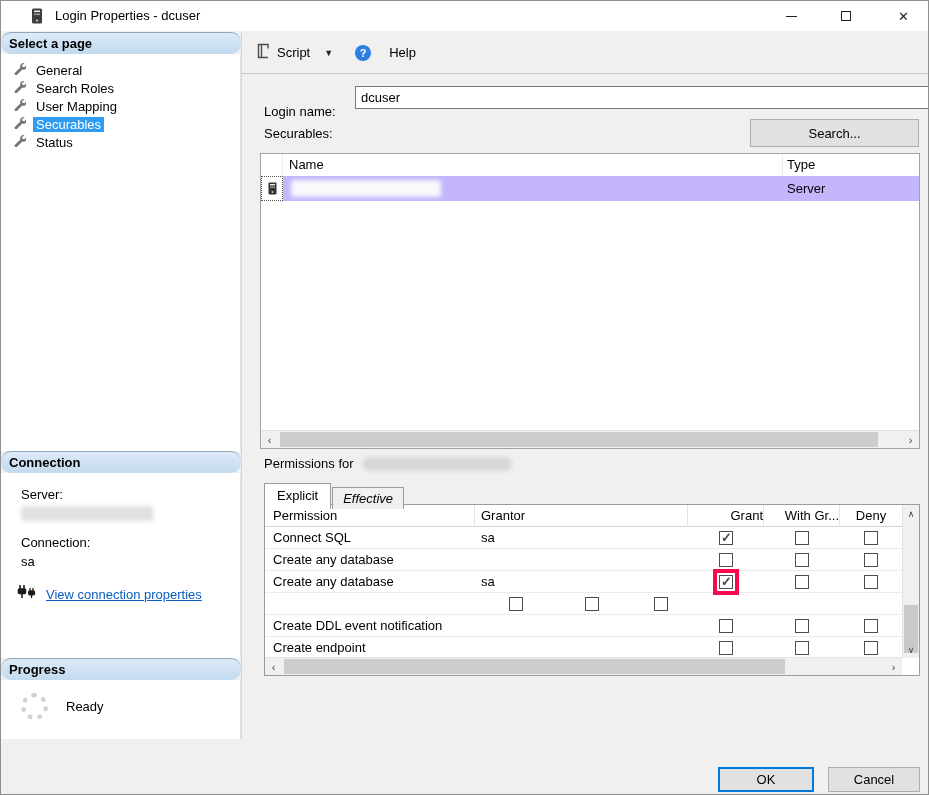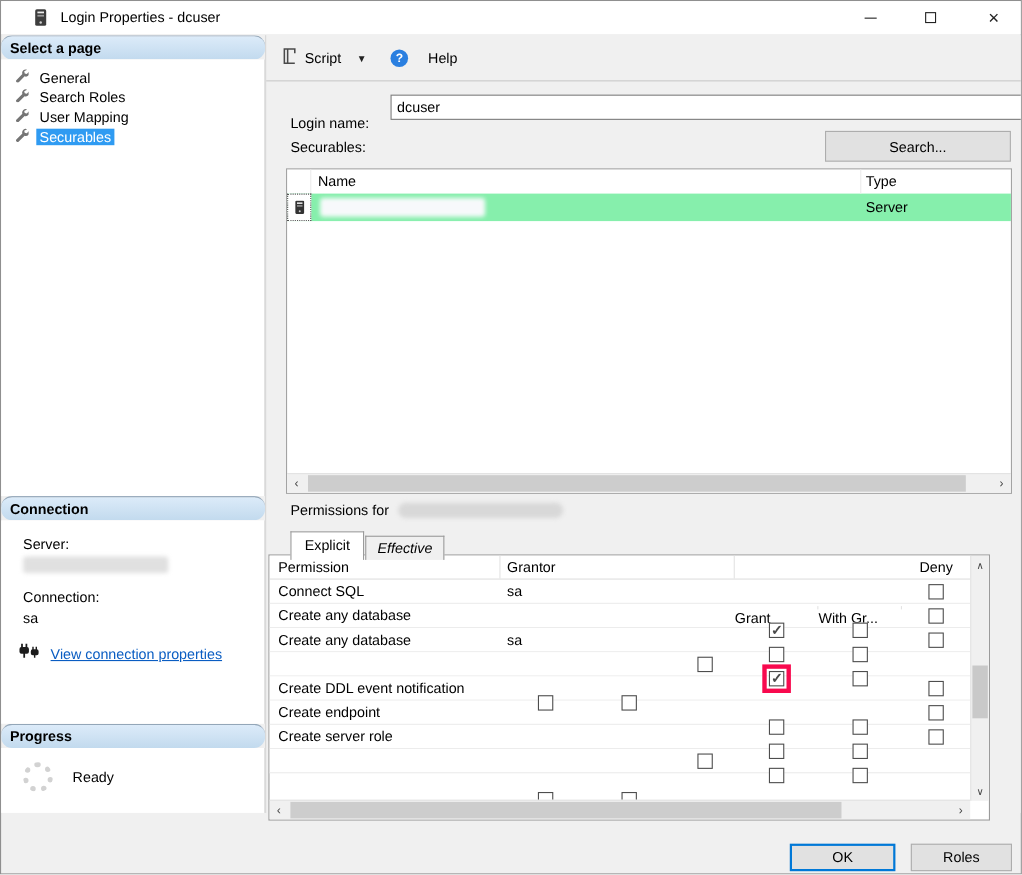--- a/index.html
+++ b/index.html
@@ -67,21 +67,21 @@
          display:flex; align-items:center; justify-content:center; cursor:default; }
   .search-btn { position:absolute; left:508px; top:87px; width:169px; height:28px; }
 
   
   .sec-table { position:absolute; left:18px; top:121px; width:660px; height:296px;
                background:#fff; border:1px solid #a3a3a3; }
   .st-header { display:flex; height:22px; }
   .st-corner { width:22px; border-right:1px solid #ececec; }
   .st-name-h { width:500px; padding:3px 0 0 6px; border-right:1px solid #ececec; }
   .st-type-h { flex:1; padding:3px 0 16px 4px; }
-  .st-row { display:flex; height:25px; background:#86efac; }
+  .st-row { display:flex; height:25px; background:#c4b5fd; }
   .st-iconcell { width:22px; display:flex; align-items:center; justify-content:center;
                  border:1px dotted #555; background:#fff; }
   .st-namecell { width:500px; display:flex; align-items:center; }
   .name-blob { width:150px; height:17px; margin-left:8px; background:#f7f9fb; filter:blur(2px); }
   .st-typecell { flex:1; display:flex; align-items:center; padding-left:4px; }
 
   
   .hscroll { position:absolute; left:0; bottom:0; height:18px; background:#f0f0f0;
              display:flex; align-items:center; }
   .sec-table .hscroll { width:100%; border-top:1px solid #e3e3e3; }
@@ -103,28 +103,28 @@
 
   
   .tabs { position:absolute; left:22px; top:449px; display:flex; align-items:flex-end; z-index:3; }
   .tab { cursor:default; }
   .tab.active { background:#fff; border:1px solid #9b9b9b; border-bottom:none;
                 padding:4px 12px 6px; position:relative; top:2px; }
   .tab.inactive { background:#f0f0f0; border:1px solid #9b9b9b; border-bottom:none;
                   padding:3px 10px 3px; position:relative; top:2px; margin-left:1px;font-style:italic; }
 
   
-  .perm-grid { position:absolute; left:2px; top:472px; width:656px; height:242px;
+  .perm-grid { position:absolute; left:22px; top:472px; width:656px; height:172px;
                background:#fff; border:1px solid #9b9b9b; overflow:hidden; z-index:2; }
   .pg-inner { position:absolute; left:0; top:0; right:17px; bottom:0; }
   .pg-header { display:flex; height:22px; border-bottom:1px solid #d6d6d6; background:#fff; }
   .pg-header > div { padding-top:3px; border-right:1px solid #e3e3e3; }
   .col-perm { width:210px; padding-left:8px; }
   .col-grantor { width:213px; padding-left:6px; }
-  .col-grant, .col-withgrant { width:76px; text-align:left;margin-top:46px; }
+  .col-grant, .col-withgrant { width:76px; text-align:right; }
   .col-deny { width:62px; text-align:center; border-right:none !important; }
   .pg-row { display:flex; height:22px; border-bottom:1px solid #ececec; background:#fff; }
   .pg-row > div { display:flex; align-items:center; }
   .pg-row .col-perm, .pg-row .col-grantor { white-space:nowrap; overflow:hidden; }
   .pg-row .col-grant, .pg-row .col-withgrant, .pg-row .col-deny { justify-content:center; }
   .cb { position:relative; width:14px; height:14px; border:1px solid #4d4d4d; background:#fff; }
   .cb.checked::after { content:"\2713"; position:absolute; left:1px; top:-2px;
                        font-size:13px; font-weight:bold; color:#4a4a4a; }
   .cb.red-highlight { outline:4px solid #f8094e; outline-offset:2px; z-index:5; }
   .perm-grid .hscroll { right:17px; width:auto; left:0; border-top:1px solid #e3e3e3; z-index:4; }
@@ -191,20 +191,28 @@
 
   <div class="page-item selected">
     <span>
       <svg width="13" height="13" viewBox="0 0 14 14">
               <path d="M12.6 1.6a3.4 3.4 0 0 0-4.7 4.2L2.2 11.5a1.55 1.55 0 1 0 2.2 2.2l5.7-5.7a3.4 3.4 0 0 0 4.3-4.6L12.2 5.6l-2-.5-.5-2z" fill="#757575"></path>
             </svg>
     </span>
     <span class="pi-label">Securables</span>
   </div>
 
+  <div class="page-item">
+    <span>
+      <svg width="13" height="13" viewBox="0 0 14 14">
+              <path d="M12.6 1.6a3.4 3.4 0 0 0-4.7 4.2L2.2 11.5a1.55 1.55 0 1 0 2.2 2.2l5.7-5.7a3.4 3.4 0 0 0 4.3-4.6L12.2 5.6l-2-.5-.5-2z" fill="#757575"></path>
+            </svg>
+    </span>
+    <span class="pi-label">Status</span>
+  </div>
 </div>
   </div>
 
   <div class="side-section sec-conn">
     <div class="section-header">Connection</div>
     <div class="section-body conn-body">
       <div class="conn-label">Server:</div>
       <div class="blob server-blob"></div>
       <div class="conn-label">Connection:</div>
       <div class="conn-value">sa</div>
@@ -428,14 +436,14 @@
         <div class="sb-arrow">‹</div>
         <div class="sb-track">
           <div class="sb-thumb perm-thumb"></div>
         </div>
         <div class="sb-arrow">›</div>
       </div>
     </div>
   </div>
 
   <div class="btn ok-btn">OK</div>
-  <div class="btn cancel-btn">Roles</div>
+  <div class="btn cancel-btn">Cancel</div>
 </div>
 
 </body></html>

